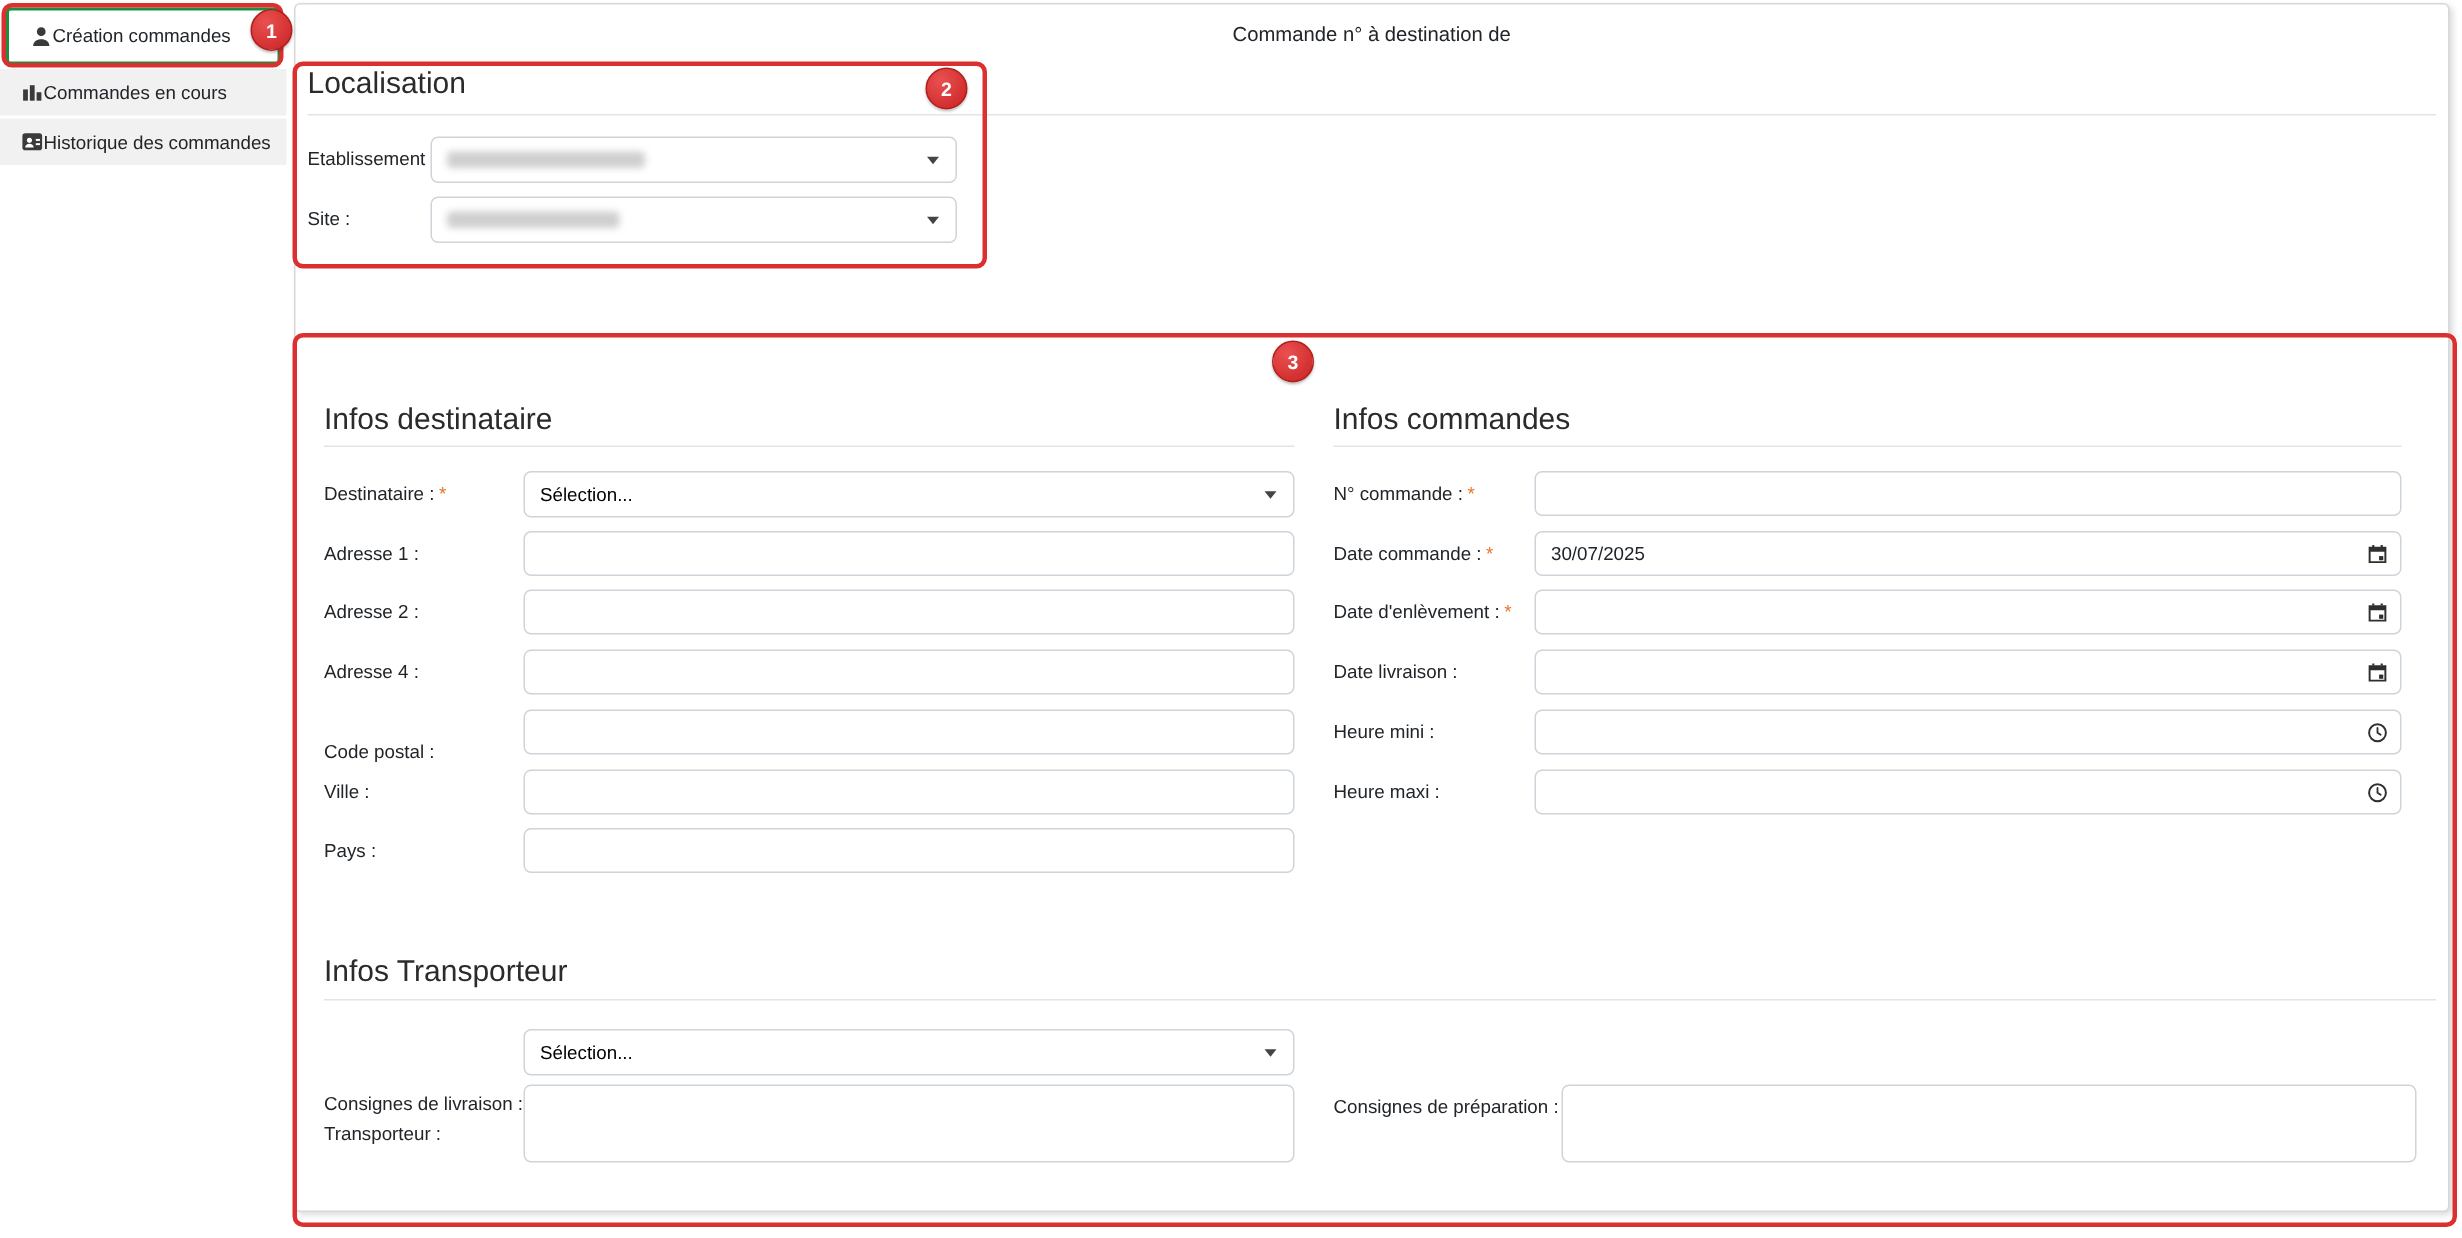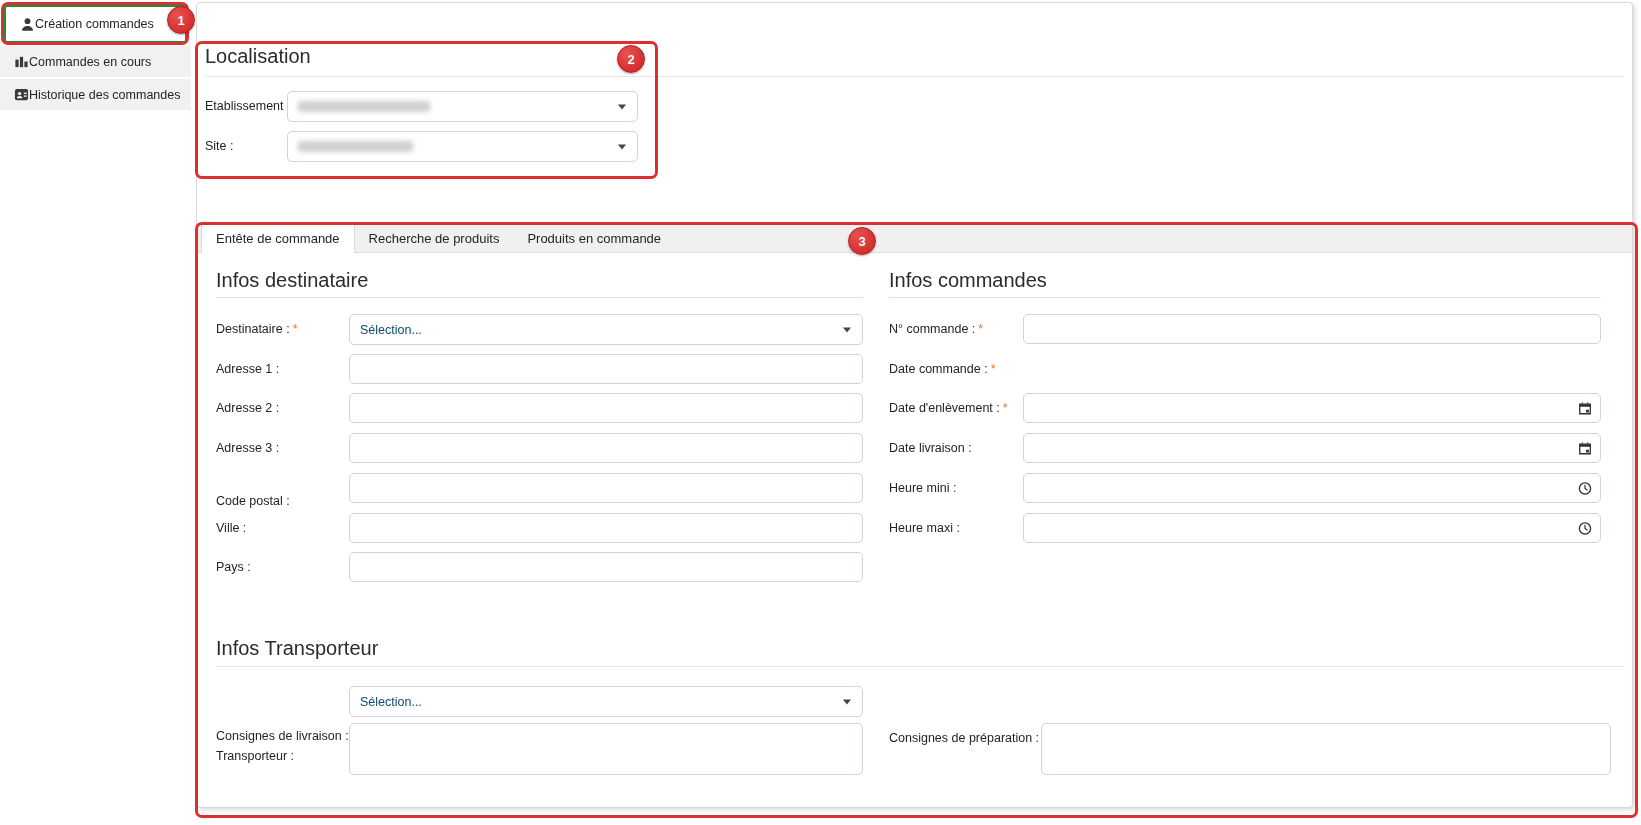--- a/index.html
+++ b/index.html
@@ -25,21 +25,21 @@
   .req { color:#e8762d; margin-left:3px; }
 
   .inp, .selbox, .tarea { position:absolute; background:#fff; border:1px solid #ced4da; border-radius:5px; font-family:inherit; }
   .inp { height:30px; font-size:12.5px; color:#212529; padding:0 10px; outline:none; width:100%; }
   .inp::placeholder { color:#a6a6a6; }
   .inp-wrap { position:absolute; }
   .inp-wrap .inp { position:absolute; left:0; top:0; }
   .inp-ic { position:absolute; right:9px; top:50%; transform:translateY(-50%); width:15px; height:15px; color:#2f2f2f; cursor:pointer; display:flex; align-items:center; justify-content:center; }
 
   .selbox { display:flex; align-items:center; cursor:pointer; padding:0 10px; }
-  .selbox .ph { color:#0c4a6e; font-size:12.5px; }
+  .selbox .ph { color:#000000; font-size:12.5px; }
   .selbox .caret { position:absolute; right:11px; top:50%; transform:translateY(-50%); width:0; height:0; border-left:4.5px solid transparent; border-right:4.5px solid transparent; border-top:5px solid #444; }
   .redacted { display:inline-block; width:132px; height:11px; background:#bfbfbf; border-radius:3px; filter:blur(2.5px); opacity:.75; }
 
   .btn { display:inline-block; background:#198754; color:#fff; border:1px solid #157347; border-radius:4px; font-size:13px; padding:5px 13px; margin-right:7px; cursor:pointer; font-family:inherit; }
   .btn-row { position:absolute; left:4px; top:184px; }
   .status-line { position:absolute; left:0; right:0; top:193px; text-align:center; font-size:13px; color:#212529; }
 
   .tabbar { position:absolute; left:0; right:0; top:220px; height:30px; background:#f0f0f0; border-top:1px solid #dcdcdc; border-bottom:1px solid #dcdcdc; display:flex; padding-left:4px; }
   .tab { height:29px; line-height:29px; padding:0 14px; font-size:13px; color:#212529; cursor:pointer; }
   .tab.active { background:#fff; border-left:1px solid #dcdcdc; border-right:1px solid #dcdcdc; }
@@ -84,63 +84,59 @@
             <rect x="10.5" y="6" width="3" height="1.4" fill="#fff"></rect>
             <rect x="10.5" y="9" width="3" height="1.4" fill="#fff"></rect>
           </svg>
       </span>
       <span>Historique des commandes</span>
     </div>
   </nav>
 
   <section class="card">
 
+    <div class="card-header">Commande n° à destination de</div>
 
     <div class="sec-title" style="left:8px; top:42px;">Localisation</div>
     <div class="hr" style="left:8px; right:8px; top:73px;"></div>
 
     <div class="lbl" style="left:8px; top:96px;">Etablissement :</div>
     <div class="selbox" style="left:90px; top:88px; width:351px; height:31px;">
       <span class="redacted"></span>
       <span class="caret"></span>
     </div>
 
     <div class="lbl" style="left:8px; top:136px;">Site :</div>
     <div class="selbox" style="left:90px; top:128px; width:351px; height:31px;">
       <span class="redacted" style="width:115px;"></span>
       <span class="caret"></span>
     </div>
 
 
-    <div class="tabbar">
-      <div class="tab active">Entête de commande</div>
-      <div class="tab">Recherche de produits</div>
-      <div class="tab">Produits en commande</div>
-    </div>
 
     <div class="sec-title" style="left:19px; top:266px;">Infos destinataire</div>
     <div class="hr" style="left:19px; top:294px; width:647px;"></div>
 
     <div class="lbl" style="left:19px; top:319px;"><span>Destinataire :</span><span class="req">*</span></div>
     <div class="selbox" style="left:152px; top:311px; width:514px; height:31px;">
       <span class="ph">Sélection...</span>
       <span class="caret"></span>
     </div>
 
     <div class="lbl" style="left:19px; top:359px;">Adresse 1 :</div>
     <div class="inp-wrap" style="left:152px; top:351px; width:514px; height:30px;">
         <input class="inp" style="">
       </div>
 
     <div class="lbl" style="left:19px; top:398px;">Adresse 2 :</div>
     <div class="inp-wrap" style="left:152px; top:390px; width:514px; height:30px;">
         <input class="inp" style="">
       </div>
 
-    <div class="lbl" style="left:19px; top:438px;">Adresse 3 :</div>
+    <div class="lbl" style="left:19px; top:438px;">Adresse 4 :</div>
     <div class="inp-wrap" style="left:152px; top:430px; width:514px; height:30px;">
         <input class="inp" style="">
       </div>
 
     <div class="lbl" style="left:19px; top:478px;margin-top:13px;">Code postal :</div>
     <div class="inp-wrap" style="left:152px; top:470px; width:514px; height:30px;">
         <input class="inp" style="">
       </div>
 
     <div class="lbl" style="left:19px; top:518px;">Ville :</div>
@@ -155,47 +151,58 @@
 
     <div class="sec-title" style="left:692px; top:266px;">Infos commandes</div>
     <div class="hr" style="left:692px; top:294px; width:712px;"></div>
 
     <div class="lbl" style="left:692px; top:319px;"><span>N° commande :</span><span class="req">*</span></div>
     <div class="inp-wrap" style="left:826px; top:311px; width:578px; height:30px;">
         <input class="inp" style="">
       </div>
 
     <div class="lbl" style="left:692px; top:359px;"><span>Date commande :</span><span class="req">*</span></div>
-
-    <div class="lbl" style="left:692px; top:398px;"><span>Date d'enlèvement :</span><span class="req">*</span></div>
-    <div class="inp-wrap" style="left:826px; top:390px; width:578px; height:30px;">
-      <input class="inp" style="">
+    <div class="inp-wrap" style="left:826px; top:351px; width:578px; height:30px;">
+      <input class="inp" value="30/07/2025" style="">
       <span class="inp-ic">
           <svg width="14" height="14" viewBox="0 0 16 16">
             <path fill="#2f2f2f" d="M4 1h1.6v1.4H4zM10.4 1H12v1.4h-1.6z"></path>
             <path fill="none" stroke="#2f2f2f" stroke-width="1.5" d="M2 3h12v11H2z"></path>
             <path fill="#2f2f2f" d="M2 3h12v3H2z"></path>
             <rect x="9.2" y="9.4" width="3.2" height="3.2" fill="#2f2f2f"></rect>
           </svg>
         </span>
     </div>
 
-    <div class="lbl" style="left:692px; top:438px;">Date livraison :</div>
-    <div class="inp-wrap" style="left:826px; top:430px; width:578px; height:30px;">
+    <div class="lbl" style="left:692px; top:398px;"><span>Date d'enlèvement :</span><span class="req">*</span></div>
+    <div class="inp-wrap" style="left:826px; top:390px; width:578px; height:30px;">
       <input class="inp" style="">
       <span class="inp-ic">
           <svg width="14" height="14" viewBox="0 0 16 16">
             <path fill="#2f2f2f" d="M4 1h1.6v1.4H4zM10.4 1H12v1.4h-1.6z"></path>
             <path fill="none" stroke="#2f2f2f" stroke-width="1.5" d="M2 3h12v11H2z"></path>
             <path fill="#2f2f2f" d="M2 3h12v3H2z"></path>
             <rect x="9.2" y="9.4" width="3.2" height="3.2" fill="#2f2f2f"></rect>
           </svg>
         </span>
     </div>
 
+    <div class="lbl" style="left:692px; top:438px;">Date livraison :</div>
+    <div class="inp-wrap" style="left:826px; top:430px; width:578px; height:30px;">
+      <input class="inp" style="">
+      <span class="inp-ic">
+          <svg width="14" height="14" viewBox="0 0 16 16">
+            <path fill="#2f2f2f" d="M4 1h1.6v1.4H4zM10.4 1H12v1.4h-1.6z"></path>
+            <path fill="none" stroke="#2f2f2f" stroke-width="1.5" d="M2 3h12v11H2z"></path>
+            <path fill="#2f2f2f" d="M2 3h12v3H2z"></path>
+            <rect x="9.2" y="9.4" width="3.2" height="3.2" fill="#2f2f2f"></rect>
+          </svg>
+        </span>
+    </div>
+
     <div class="lbl" style="left:692px; top:478px;">Heure mini :</div>
     <div class="inp-wrap" style="left:826px; top:470px; width:578px; height:30px;">
       <input class="inp" style="">
       <span class="inp-ic">
           <svg width="14" height="14" viewBox="0 0 16 16">
             <circle cx="8" cy="8" r="6.4" fill="none" stroke="#2f2f2f" stroke-width="1.5"></circle>
             <path d="M8 4.4V8l2.4 1.6" fill="none" stroke="#2f2f2f" stroke-width="1.4" stroke-linecap="round"></path>
           </svg>
         </span>
     </div>

